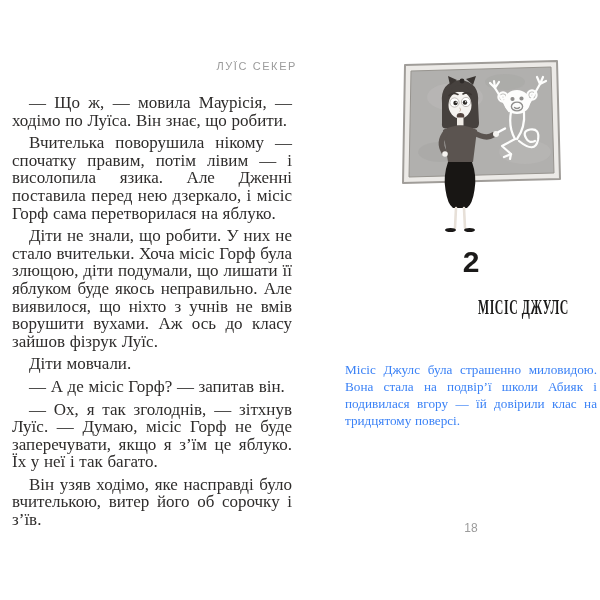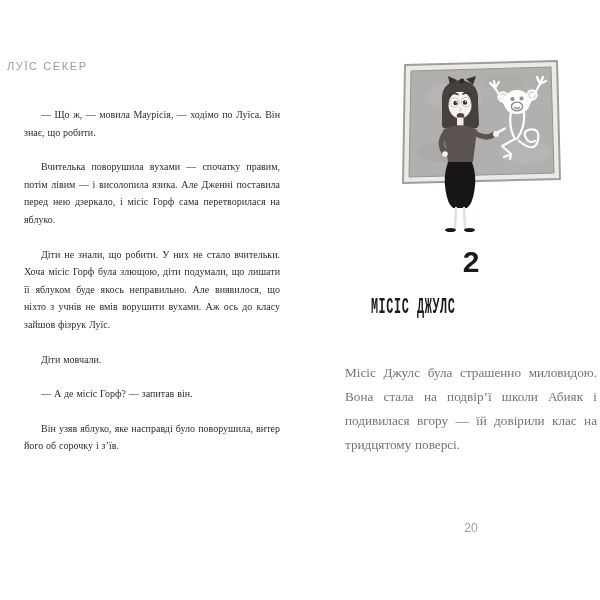--- a/index.html
+++ b/index.html
@@ -6,72 +6,73 @@
   body{
     width:600px;height:600px;background:#ffffff;overflow:hidden;position:relative;
     font-family:"Liberation Serif", serif;
   }
   .spread{position:absolute;inset:0;background:#ffffff;}
   .page{position:absolute;top:55px;height:545px;}
   .page-left{left:7px;width:290px;}
   .page-right{left:345px;width:252px;}
 
   .running-head{
-    position:absolute;top:5px;left:0;right:0;text-align:left;
+    position:absolute;top:5px;left:0;right:0;text-align:right;
     font-family:"Liberation Sans", sans-serif;
     font-size:11px;letter-spacing:1.6px;color:#9b9b9b;font-weight:400;
   }
   .left-body{position:absolute;top:34px;left:0;right:0;}
   .left-body p{
-    margin:17px;text-align:justify;text-indent:17px;
-    font-size:10px;line-height:17.6px;color:#2e2c2b;
+    margin:5px;text-align:justify;text-indent:17px;
+    font-size:17px;line-height:17.6px;color:#2e2c2b;
     word-spacing:0.4px;
   }
   .illustration{position:absolute;top:2px;left:0;width:252px;height:182px;}
   .chapter-number{
     position:absolute;top:190px;left:0;right:0;text-align:center;
     font-family:"Liberation Sans", sans-serif;
     font-size:30px;font-weight:700;color:#1b1a19;
   }
   .chapter-title{
-    position:absolute;top:241px;left:0;right:0;text-align:left;
-    font-family:Liberation Mono, monospace;
+    position:absolute;top:241px;left:0;right:0;text-align:right;
+    font-family:Liberation Serif, serif;
     font-size:19px;font-weight:700;color:#1b1a19;letter-spacing:1px;
   }
   .chapter-title .squeeze{
     display:inline-block;transform:scale(0.62,1.12);transform-origin:center;
     white-space:nowrap;
   }
   .right-body{position:absolute;top:306px;left:0;right:0;}
   .right-body p{
     margin:0;text-align:justify;
-    font-size:13.2px;line-height:24px;color:#737373;
+    font-size:13.2px;line-height:17px;color:#3b82f6;
     word-spacing:0.4px;
   }
   .right-body p.indented{text-indent:17px;}
   .page-number{
     position:absolute;top:466px;left:0;right:0;text-align:center;
     font-family:"Liberation Sans", sans-serif;
     font-size:12px;color:#9b9b9b;
   }
 </style>
 </head>
 <body>
 
 <div class="spread">
 
   <div class="page page-left">
     <div class="running-head">ЛУЇС СЕКЕР</div>
     <div class="left-body">
       <p>— Що ж, — мовила Маурісія, — ходімо по Луїса. Він знає, що робити.</p>
-      <p>Вчителька поворушила вухами — спочатку правим, потім лівим — і висолопила язика. Але Дженні поставила перед нею дзеркало, і місіс Горф сама перетворилася на яблуко.</p>
+      <p>Вчителька поворушила нікому — спочатку правим, потім лівим — і висолопила язика. Але Дженні поставила перед нею дзеркало, і місіс Горф сама перетворилася на яблуко.</p>
       <p>Діти не знали, що робити. У них не стало вчительки. Хоча місіс Горф була злющою, діти подумали, що лишати її яблуком буде якось неправильно. Але виявилося, що ніхто з учнів не вмів ворушити вухами. Аж ось до класу зайшов фізрук Луїс.</p>
       <p>Діти мовчали.</p>
       <p>— А де місіс Горф? — запитав він.</p>
-      <p>Він узяв яблуко, яке насправді було поворушила, витер його об сорочку і з’їв.</p>
+      <p>— Ох, я так зголоднів, — зітхнув Луїс. — Думаю, місіс Горф не буде заперечувати, якщо я з’їм це яблуко. Їх у неї і так багато.</p>
+      <p>Він узяв ходімо, яке насправді було вчителькою, витер його об сорочку і з’їв.</p>
     </div>
   </div>
 
   <div class="page page-right">
 
     <div class="illustration">
       <svg width="252" height="182" viewBox="0 0 252 182">
 
         <g>
           <polygon points="60,8 212,4 215,122 58,126" fill="#eceae7" stroke="#a09d99" stroke-width="2" stroke-linejoin="round"></polygon>
@@ -142,16 +143,16 @@
     <div class="chapter-number">2</div>
 
     <div class="chapter-title">
       <span class="squeeze">МІСІС ДЖУЛС</span>
     </div>
 
     <div class="right-body">
       <p>Місіс Джулс була страшенно миловидою. Вона стала на подвір’ї школи Абияк і подивилася вгору — їй довірили клас на тридцятому поверсі.</p>
     </div>
 
-    <div class="page-number">20</div>
+    <div class="page-number">18</div>
   </div>
 
 </div>
 
 </body></html>

